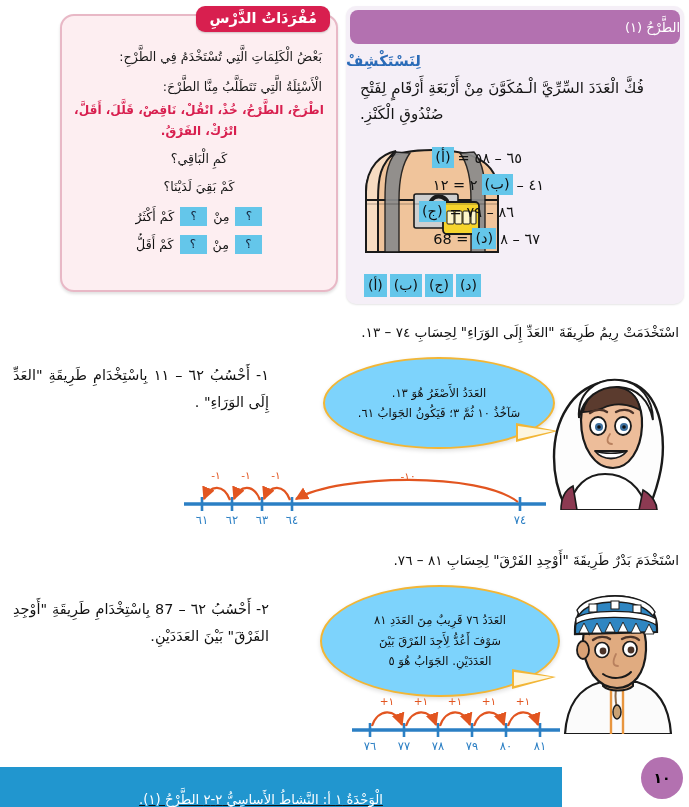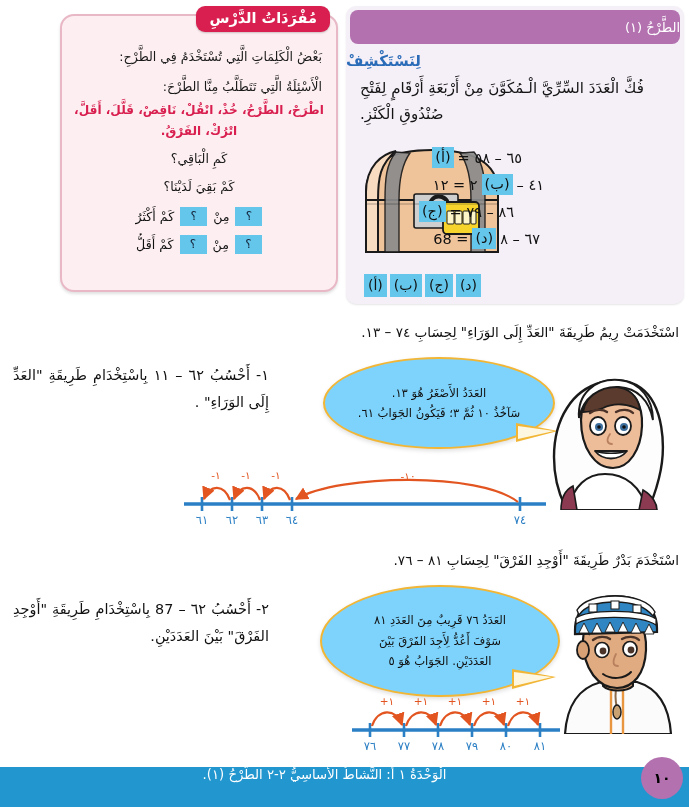--- a/index.html
+++ b/index.html
@@ -298,26 +298,27 @@
 
   
   .numline { position: absolute; }
   #numline-1 { top: 466px; left: 180px; width: 370px; height: 62px; }
   #numline-2 { top: 694px; left: 348px; width: 216px; height: 60px; }
 
   
   .footer {
     position: absolute;
     bottom: 0; left: 0;
-    width: 689px;
+    width: 562px;
     height: 40px;
     background: #2196cf;
     display: flex;
-    align-items: flex-start;
+    align-items: flex-end;
     justify-content: center;
+    text-decoration: underline;
   }
   .footer-text {
     color: #ffffff;
     font-size: 13.2px;
     direction: rtl;
     margin-right: 40px;
   }
   .page-badge {
     position: absolute;
     left: 641px;

